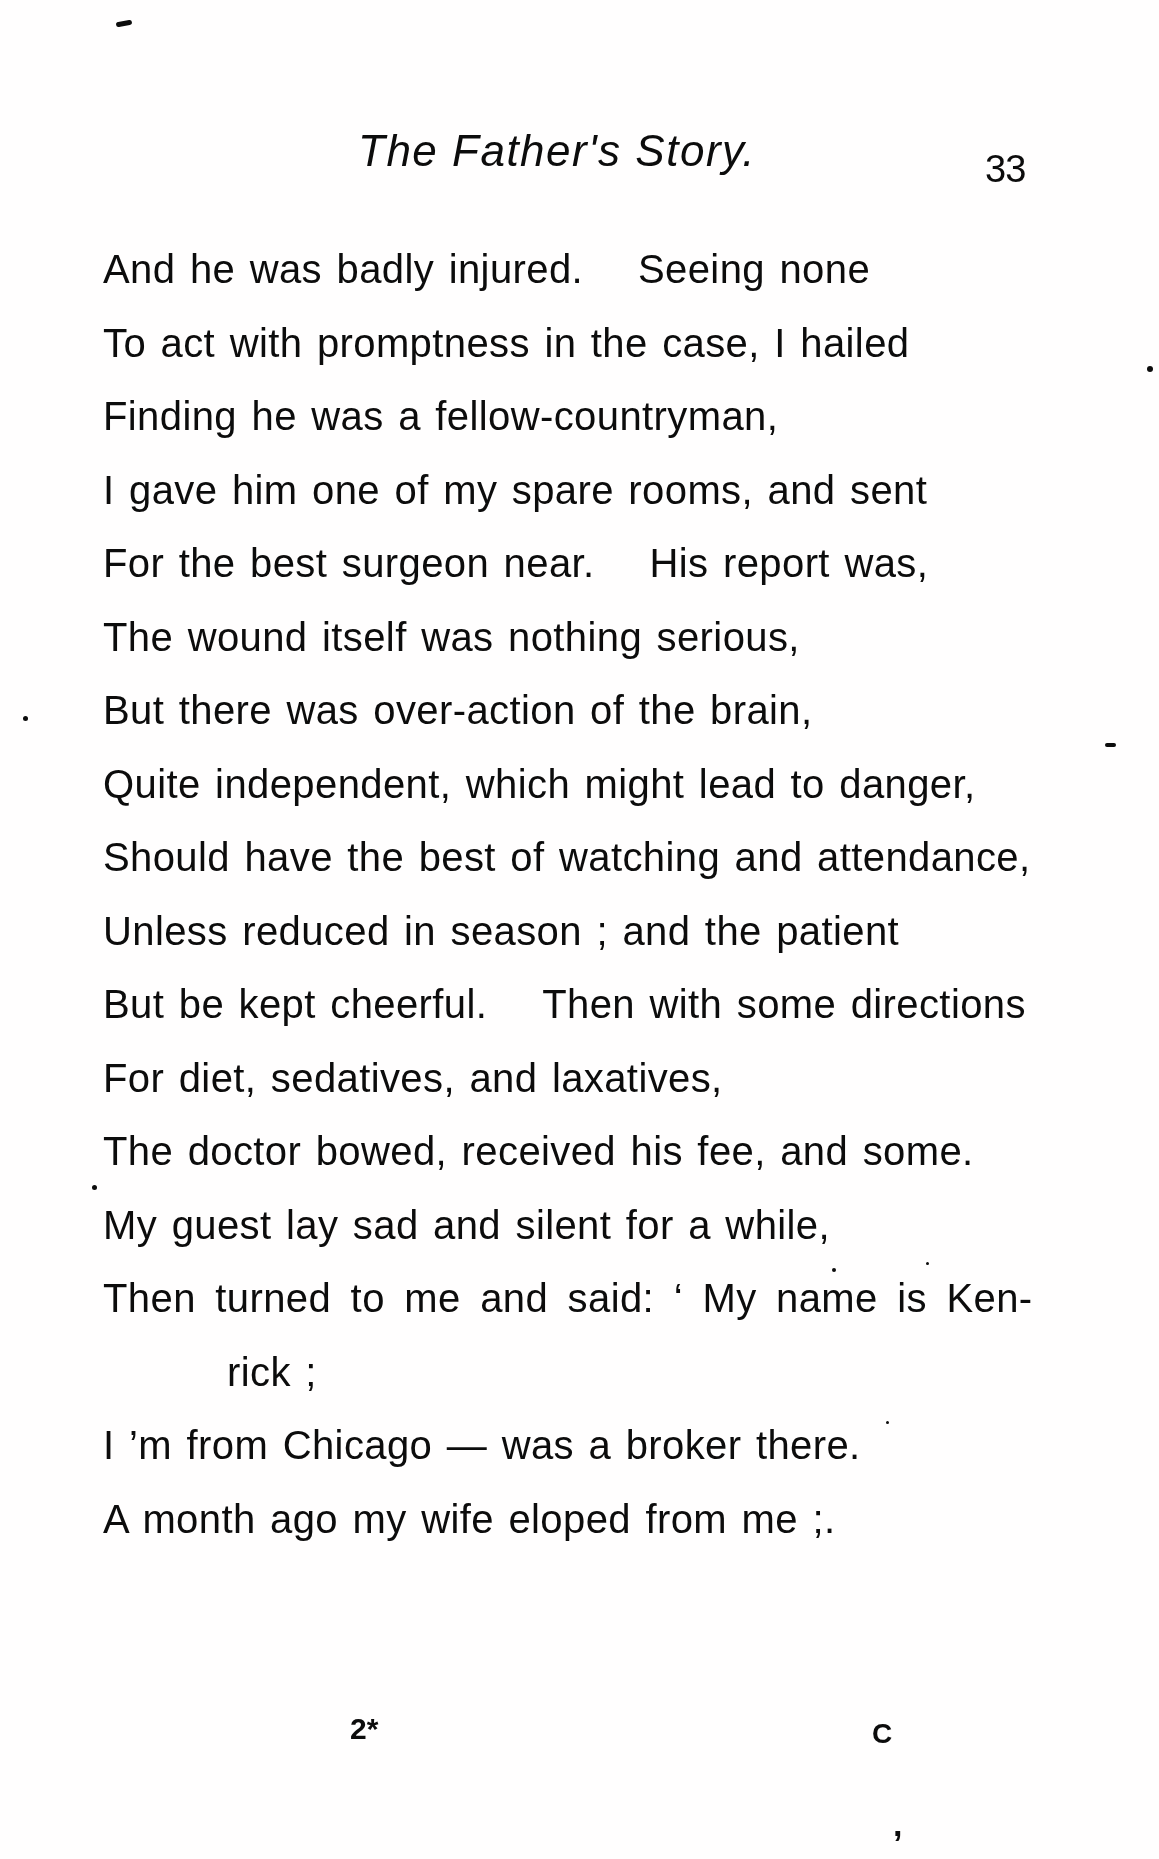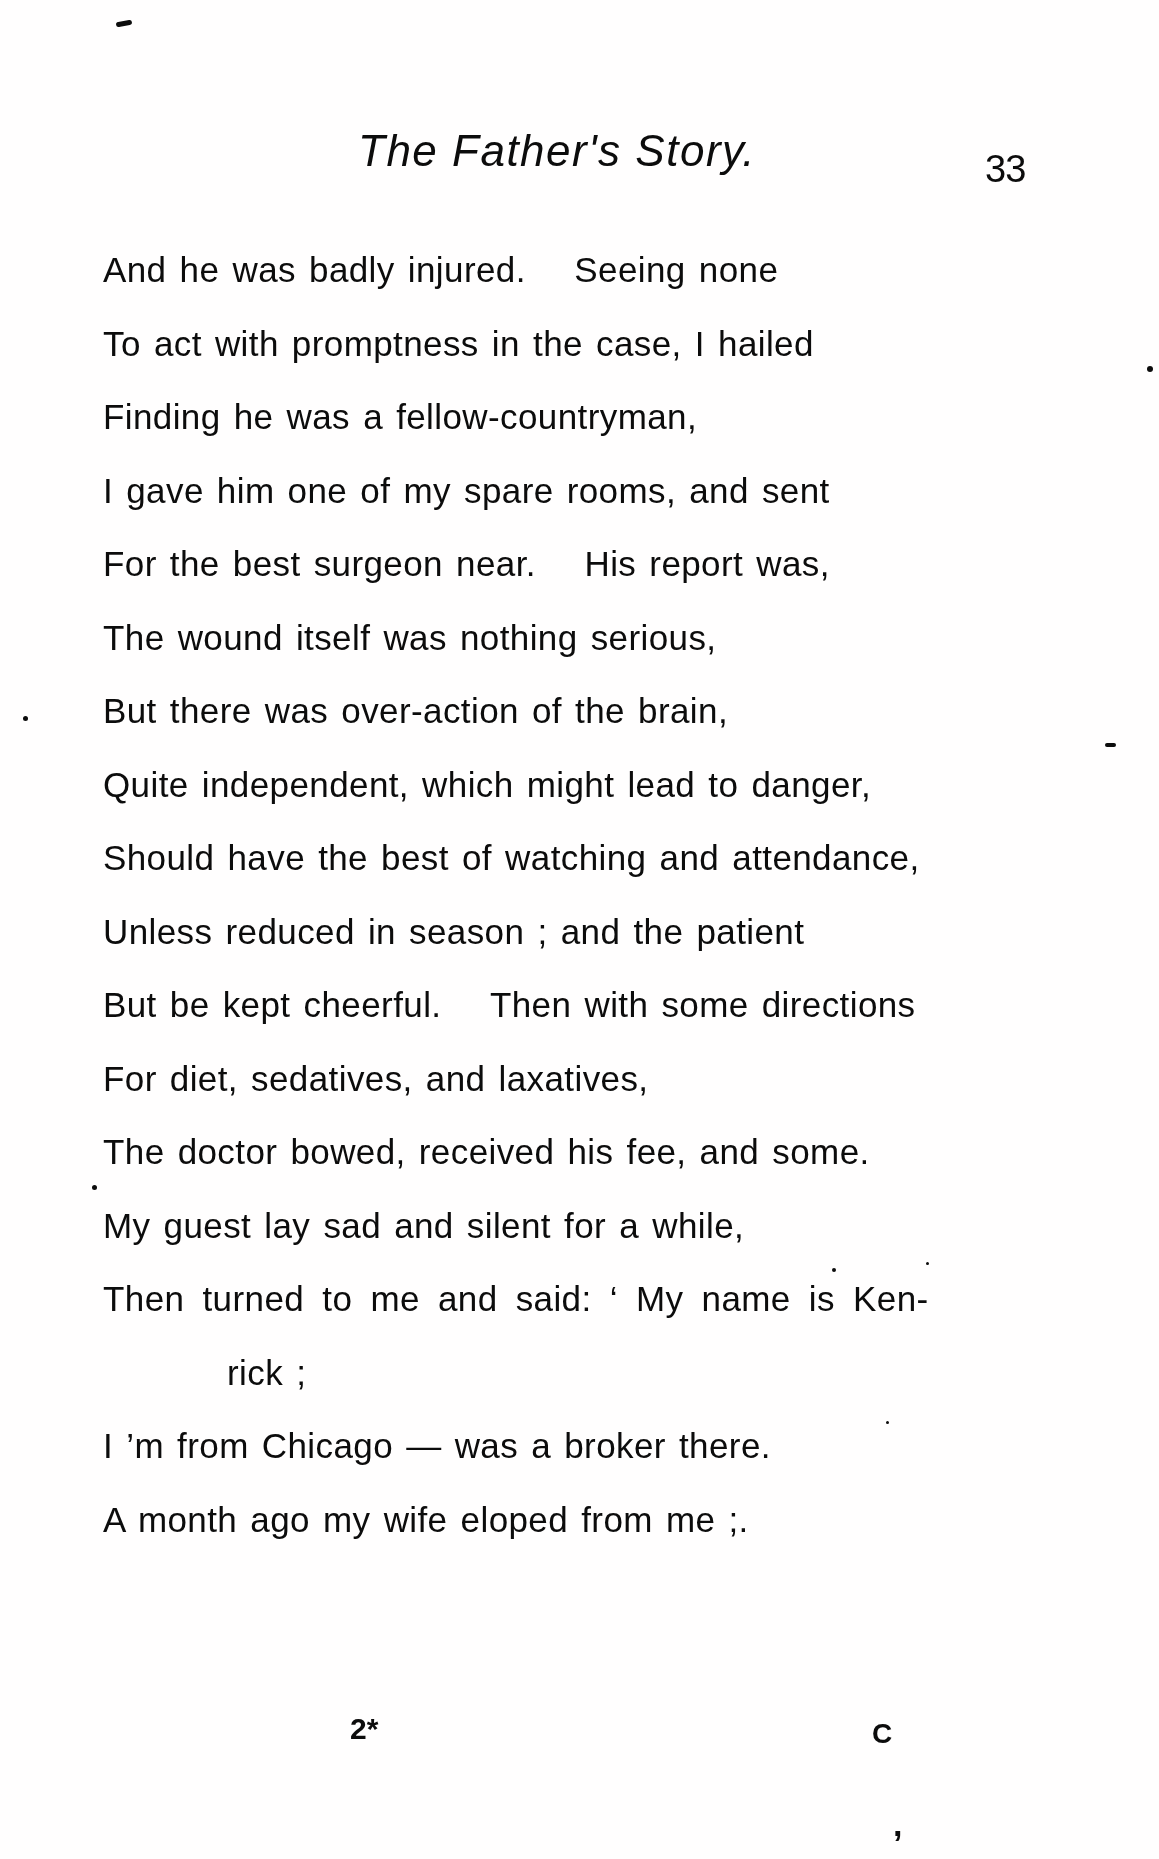--- a/index.html
+++ b/index.html
@@ -40,21 +40,21 @@
   
   .poem {
     position: absolute;
     left: 103px;
     top: 233px;
     width: 1030px;
   }
   .line {
     height: 73.5px;
     line-height: 73.5px;
-    font-size: 35px;
+    font-size: 40px;
     letter-spacing: 0.4px;
     word-spacing: 3px;
     white-space: pre;
   }
   .line.indented { padding-left: 124px; }
   .line.spread { word-spacing: 8px; }
 
   
   .footer-left {
     position: absolute;

